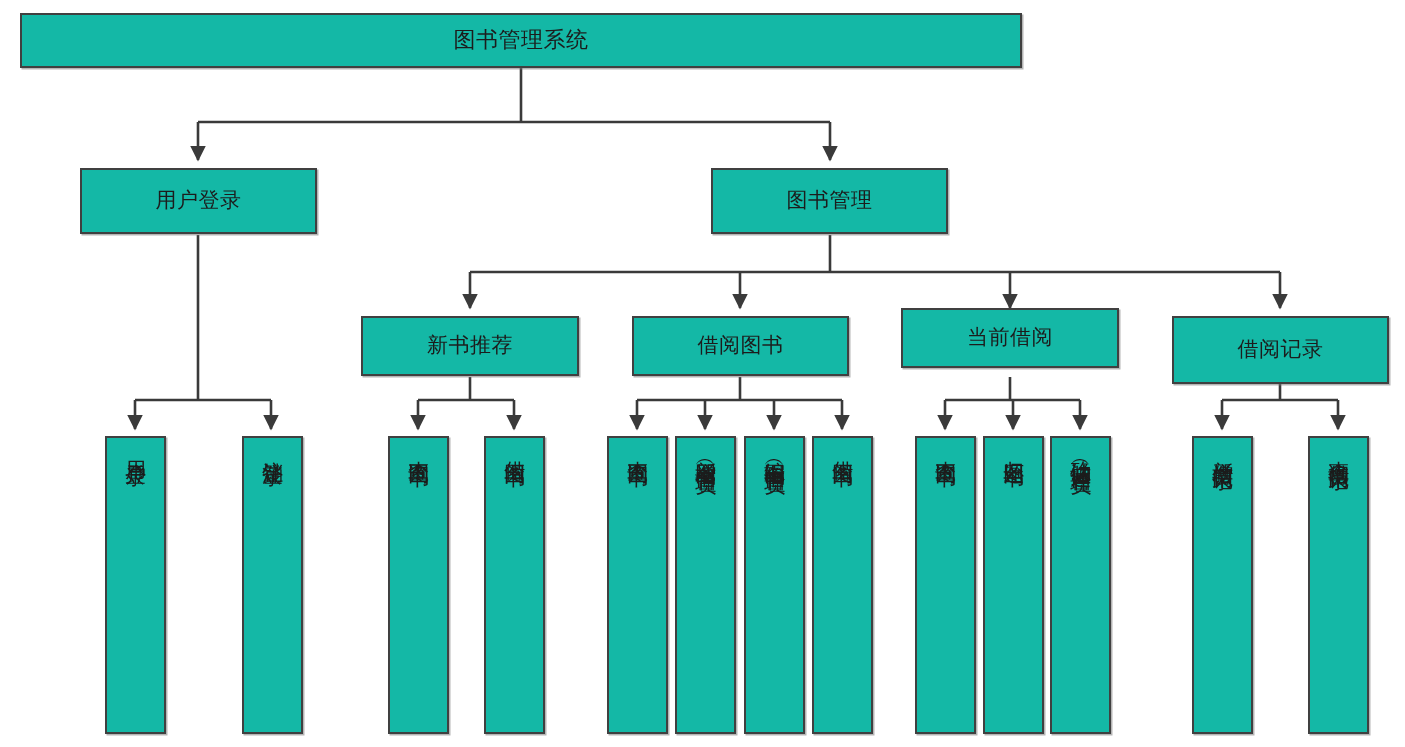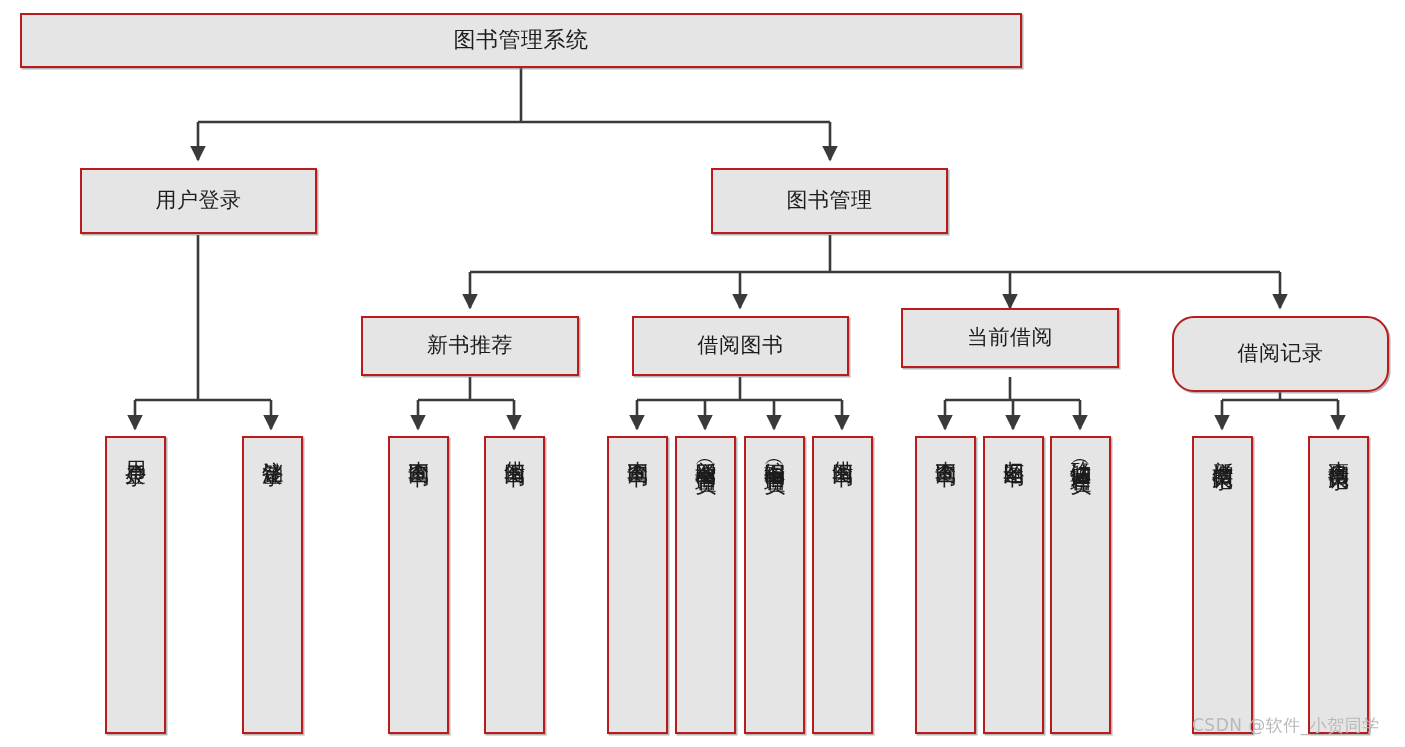--- a/index.html
+++ b/index.html
@@ -21,22 +21,22 @@
     position: absolute;
     left: 0;
     top: 0;
     width: 1405px;
     height: 747px;
     pointer-events: none;
   }
   .node {
     position: absolute;
     box-sizing: border-box;
-    background: #e5e5e5;
-    border: 2px solid #b91c1c;
+    background: #14b8a6;
+    border: 2px solid #404040;
     display: flex;
     align-items: center;
     justify-content: center;
     box-shadow: 1.5px 1.5px 0 rgba(120,120,120,0.55);
   }
   .node-label {
     color: #1c1c1c;
     font-size: 21px;
     line-height: 1.12;
     letter-spacing: 0.5px;
@@ -142,21 +142,21 @@
   </div>
 
   <div class="node horizontal" style="left:632px; top:316px; width:217px; height:60px;">
     <span class="node-label">借阅图书</span>
   </div>
 
   <div class="node horizontal" style="left:901px; top:308px; width:218px; height:60px;">
     <span class="node-label">当前借阅</span>
   </div>
 
-  <div class="node horizontal" style="left:1172px; top:316px; width:217px; height:76px;border-radius:22px;">
+  <div class="node horizontal" style="left:1172px; top:316px; width:217px; height:68px;">
     <span class="node-label">借阅记录</span>
   </div>
 
   <div class="node vertical" style="left:105px; top:436px; width:61px; height:298px;">
     <span class="node-label">用户登录</span>
   </div>
 
   <div class="node vertical" style="left:242px; top:436px; width:61px; height:298px;">
     <span class="node-label">注销登录</span>
   </div>
@@ -198,15 +198,14 @@
   </div>
 
   <div class="node vertical" style="left:1192px; top:436px; width:61px; height:298px;">
     <span class="node-label">新增借阅记录</span>
   </div>
 
   <div class="node vertical" style="left:1308px; top:436px; width:61px; height:298px;">
     <span class="node-label">查询借阅记录</span>
   </div>
 
-  <div class="watermark" style="left:1192px; top:714px;">CSDN @软件_小贺同学</div>
 
 </div>
 
 </body></html>

